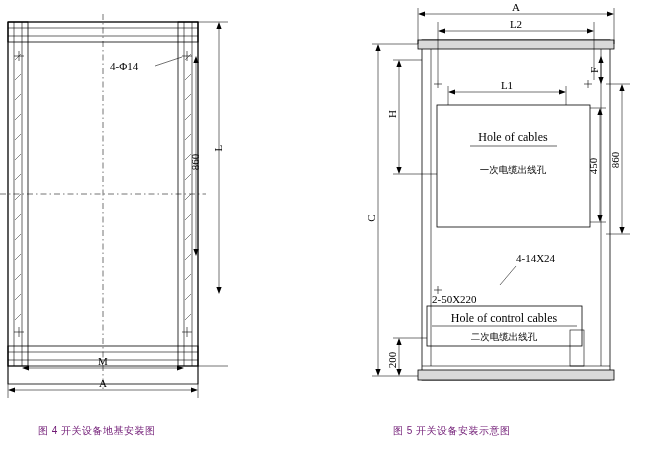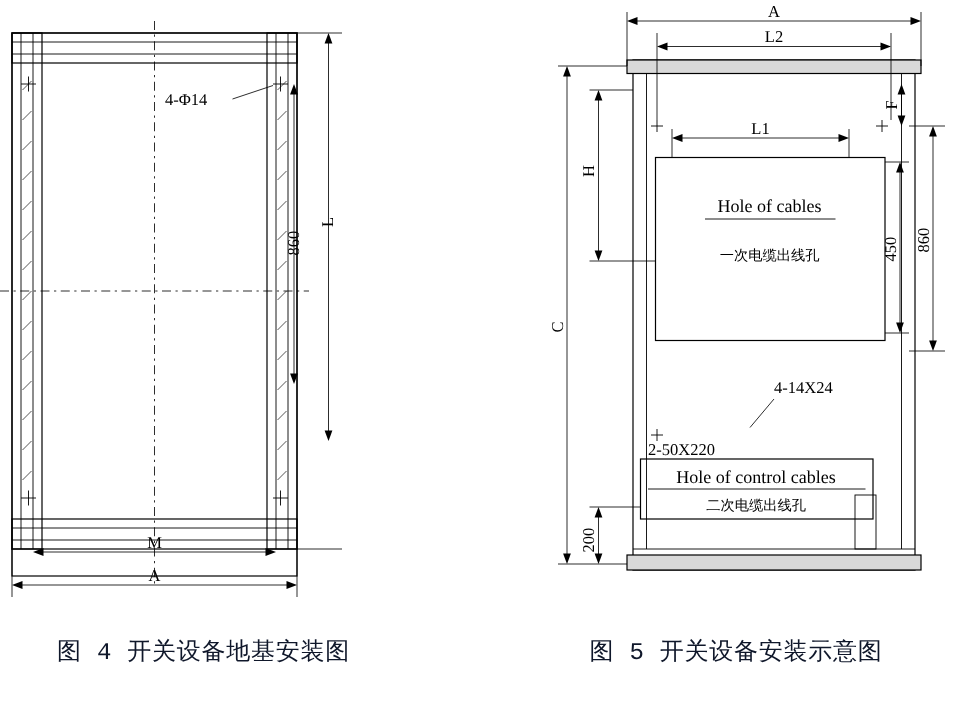--- a/index.html
+++ b/index.html
@@ -22,25 +22,25 @@
     height: 472px;
   }
   svg.diagram {
     position: absolute;
     left: 0; top: 0;
     width: 645px;
     height: 472px;
   }
   .caption {
     position: absolute;
-    font-family: Liberation Mono, monospace;
-    font-size: 16px;
+    font-family: Liberation Sans, sans-serif;
+    font-size: 10px;
     letter-spacing: 0.5px;
     white-space: nowrap;
-    color: #0f172a;
+    color: #701a75;
   }
   #caption-fig4 {
     left: 38px;
     top: 424px;
   }
   #caption-fig5 {
     left: 393px;
     top: 424px;
     text-align: right;
   }

